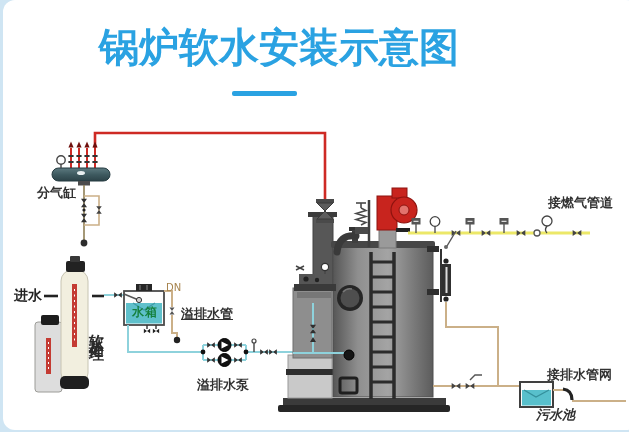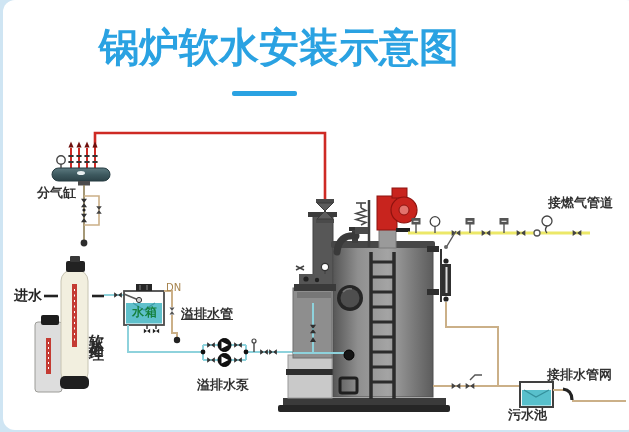--- a/index.html
+++ b/index.html
@@ -299,14 +299,14 @@
 
   <div class="lbl" style="left:37px;top:186px;">分气缸</div>
   <div class="lbl lbl-big" style="left:14px;top:288px;">进水</div>
   <div class="lbl lbl-vert" style="left:88px;top:322px;">软水处理</div>
   <div class="lbl lbl-tank" style="left:132px;top:306px;">水箱</div>
   <div class="lbl lbl-dn" style="left:166px;top:282px;">DN</div>
   <div class="lbl" style="left:181px;top:307px;text-decoration:underline;">溢排水管</div>
   <div class="lbl" style="left:197px;top:371px;margin-top:7px;">溢排水泵</div>
   <div class="lbl" style="left:548px;top:196px;">接燃气管道</div>
   <div class="lbl" style="left:547px;top:368px;">接排水管网</div>
-  <div class="lbl" style="left:508px;top:408px;">污水池</div>
+  <div class="lbl" style="left:536px;top:408px;font-style:italic;">污水池</div>
 </div>
 
 </body></html>

